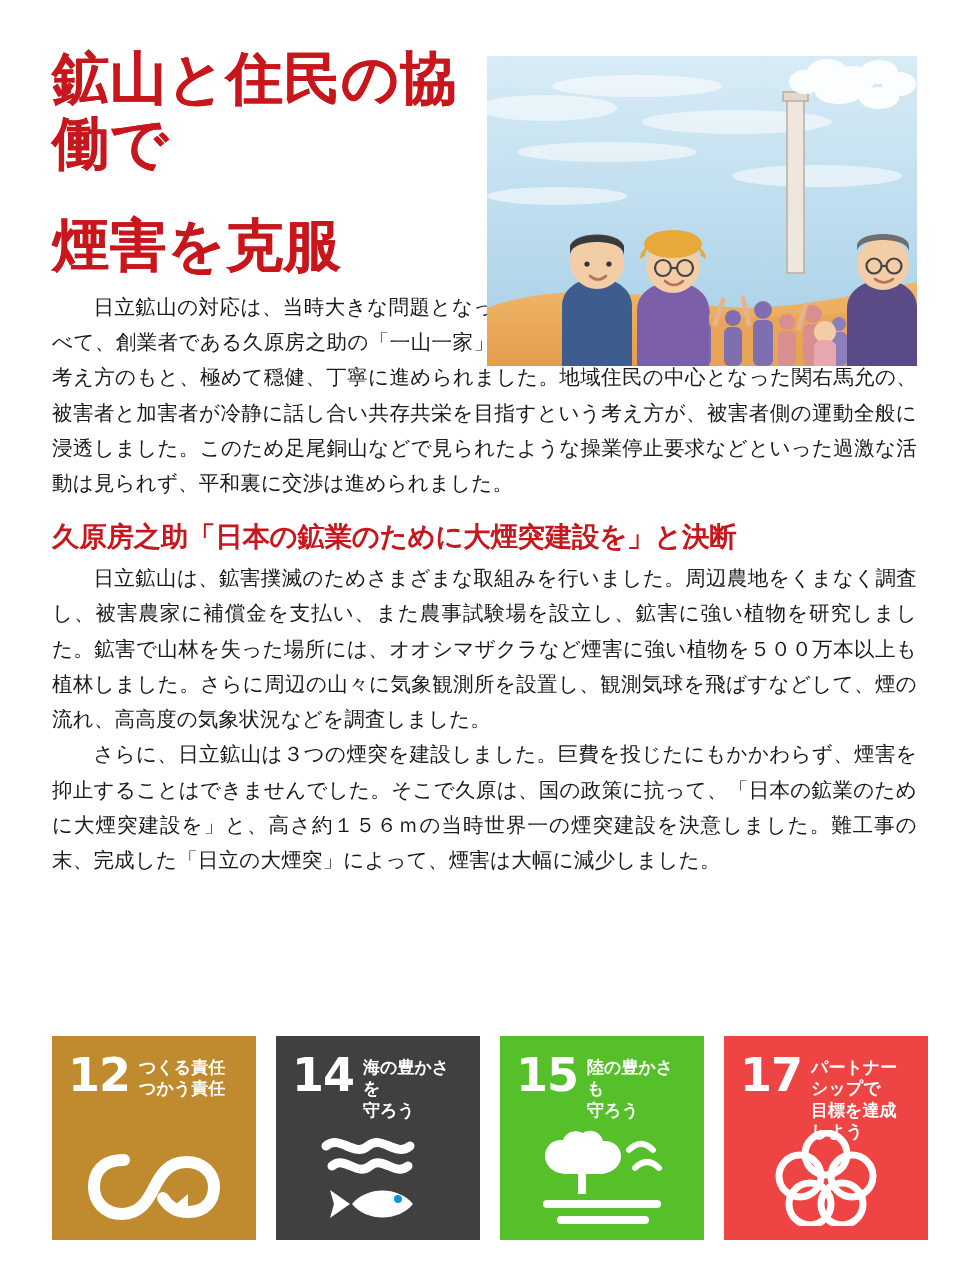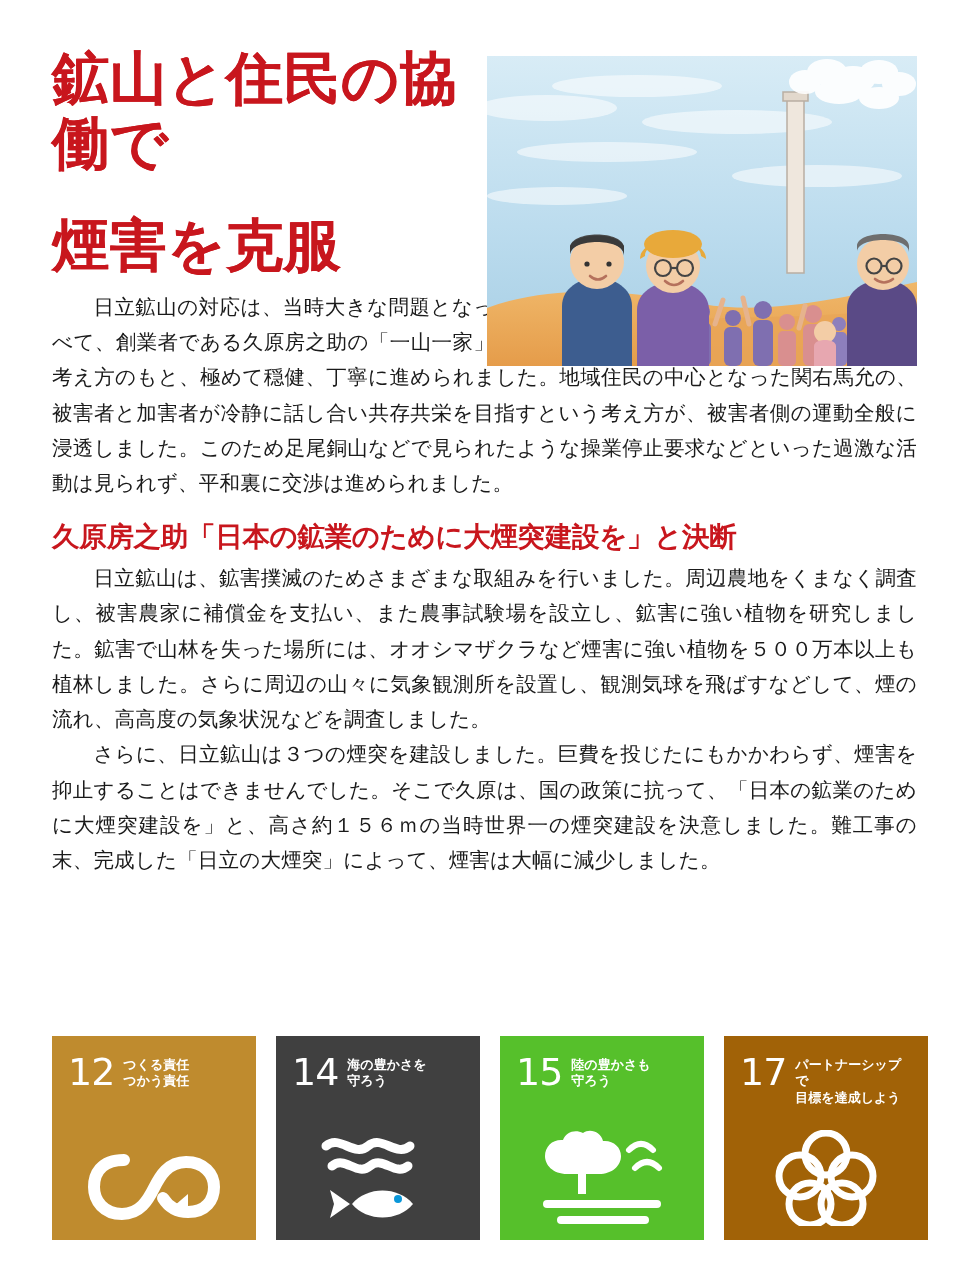--- a/index.html
+++ b/index.html
@@ -103,49 +103,49 @@
   .sdg {
     width: 204px;
     height: 204px;
     position: relative;
     color: #ffffff;
     box-sizing: border-box;
     padding: 18px 16px 0 16px;
   }
   .sdg .num {
     font-family: "DejaVu Sans", "Liberation Sans", sans-serif;
-    font-weight: normal;
-    font-size: 38px;
+    font-weight: bold;
+    font-size: 46px;
     line-height: 0.95;
     float: left;
     margin-right: 9px;
     letter-spacing: -1px;
   }
   .sdg .lbl {
     font-family: Liberation Serif, serif;
-    font-size: 13px;
+    font-size: 17px;
     font-weight: bold;
     line-height: 1.25;
     padding-top: 3px;
     display: block;
     overflow: hidden;
   }
   .sdg .glyph {
     position: absolute;
     left: 0; right: 0;
     bottom: 14px;
     display: flex;
     justify-content: center;
     align-items: flex-end;
     height: 96px;
   }
   .sdg-12 { background: #bf8b2e; }
   .sdg-14 { background: #404040; }
   .sdg-15 { background: #56c02b; }
-  .sdg-17 { background: #a16207; }
+  .sdg-17 { background: #ef4444; }
 </style>
 </head>
 <body>
 
 <div class="page">
 
   <div class="illustration">
     <svg width="430" height="310" viewBox="0 0 430 310" xmlns="http://www.w3.org/2000/svg">
       <defs>
         <linearGradient id="sky" x1="0" y1="0" x2="0" y2="1">

